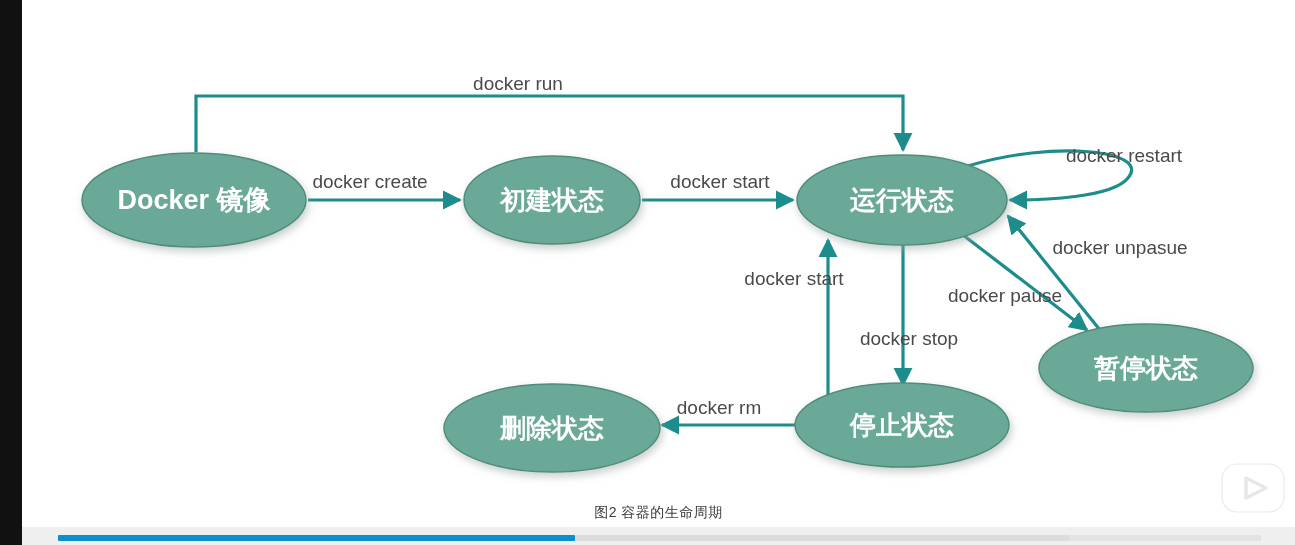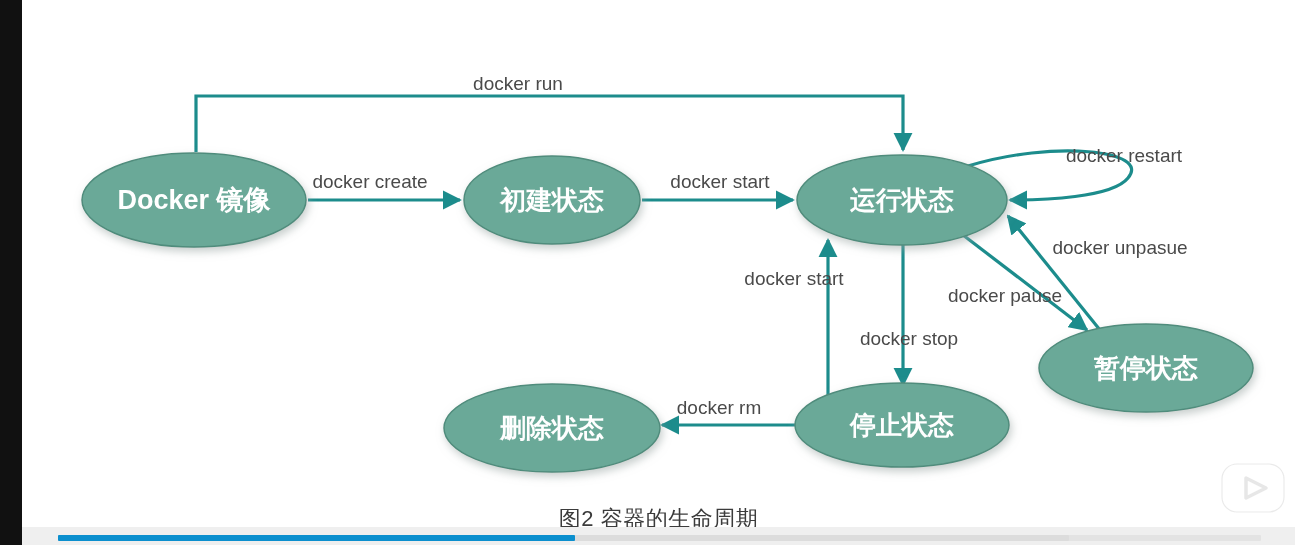--- a/index.html
+++ b/index.html
@@ -33,21 +33,21 @@
   .diagram-svg {
     position: absolute;
     left: 0; top: 0;
   }
   .caption {
     position: absolute;
     left: 0;
     top: 504px;
     width: 1273px;
     text-align: center;
-    font-size: 22px;
+    font-size: 14px;
     color: #3b3b3b;
     letter-spacing: 0.5px;
   }
   
   .watermark {
     position: absolute;
     left: 1190px;
     top: 452px;
     width: 82px;
     height: 72px;

